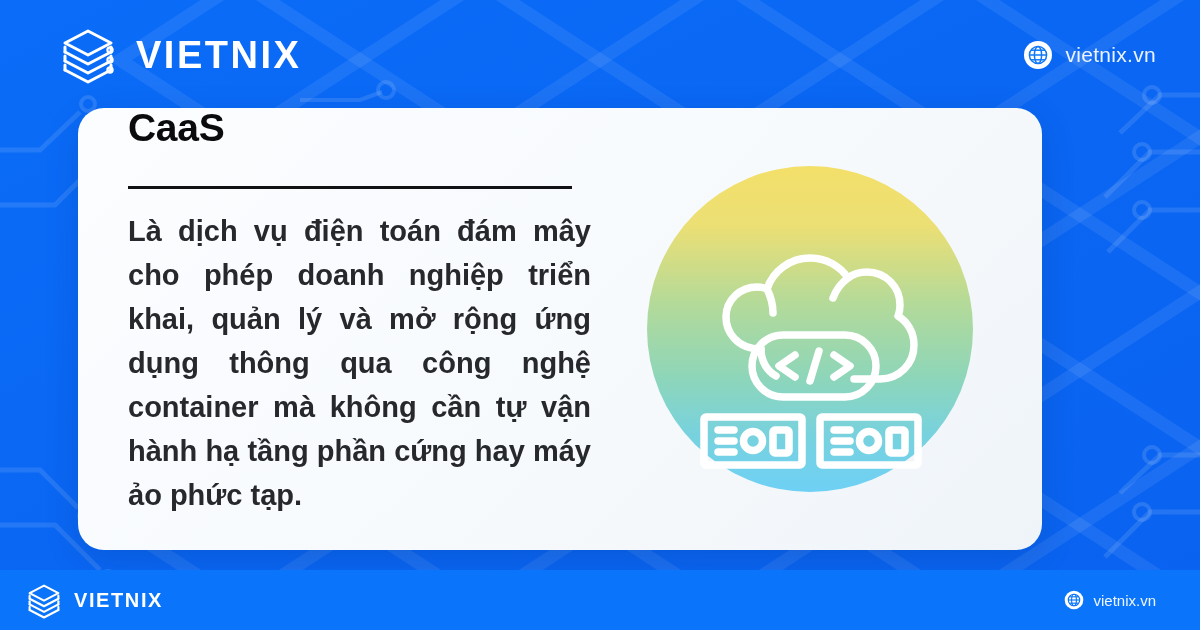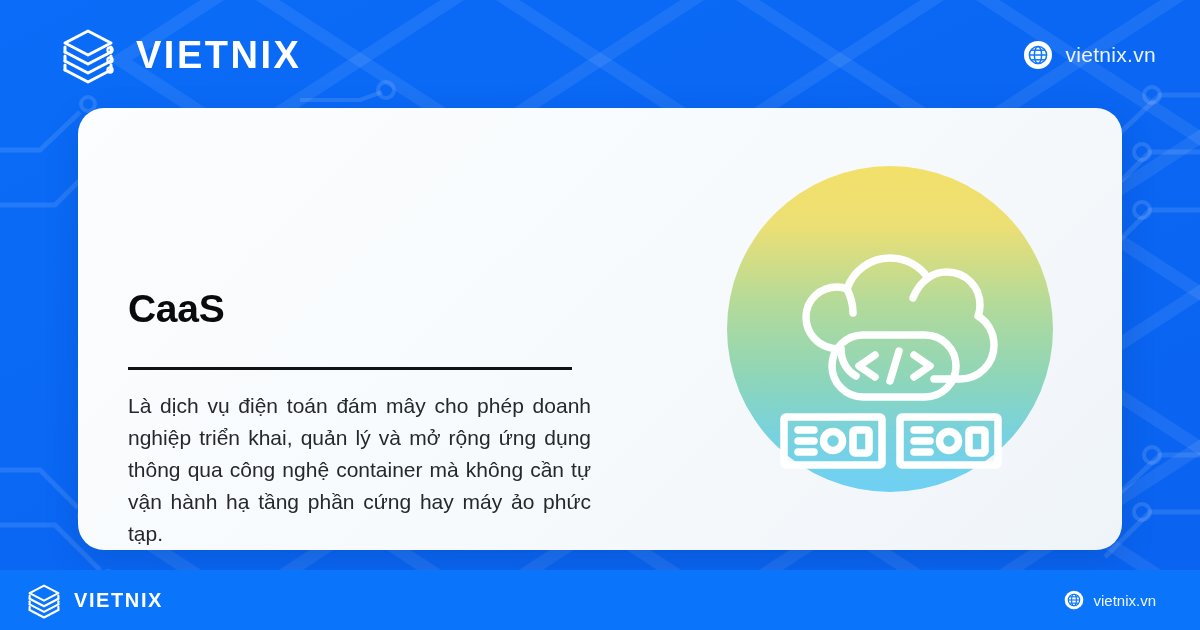--- a/index.html
+++ b/index.html
@@ -33,44 +33,45 @@
     letter-spacing:2.5px;
   }
   .site { display:flex; align-items:center; gap:12px; }
   .globe { width:30px; height:30px; flex:none; }
   .site-url { color:#eaf3ff; font-size:21px; letter-spacing:.3px; }
 
   
   .card {
     position:absolute;
     left:78px; top:108px;
-    width:1044px; height:442px;
+    width:964px; height:442px;
     background:linear-gradient(135deg,#fbfdff 0%,#f7fafc 55%,#eff4f9 100%);
     border-radius:26px;
     box-shadow:0 10px 34px rgba(2,30,80,.16);
     z-index:6;
-    display:flex; align-items:flex-end;
+    display:flex; align-items:flex-start;
   }
   .card-text {
     padding-left:50px;
     width:520px;
   }
   .card-title {
     font-size:39px; font-weight:bold; color:#0b0b0d;
     letter-spacing:-.3px;
     line-height:1;
   }
   .divider {
     width:444px; height:3px; background:#111214;
     margin:39px 0 20px 0;
   }
   .card-body {
-    font-size:21px; line-height:1.52; color:#26282c;
+    font-size:29px; line-height:1.52; color:#26282c;
     text-align:justify;
     width:463px;
+    font-weight:bold;
   }
 
   
   .illus-wrap {
     position:absolute; right:62px; top:50%;
     transform:translateY(-50%);
     width:340px; height:340px;
   }
   .illus-wrap svg { width:100%; height:100%; display:block; }
 

